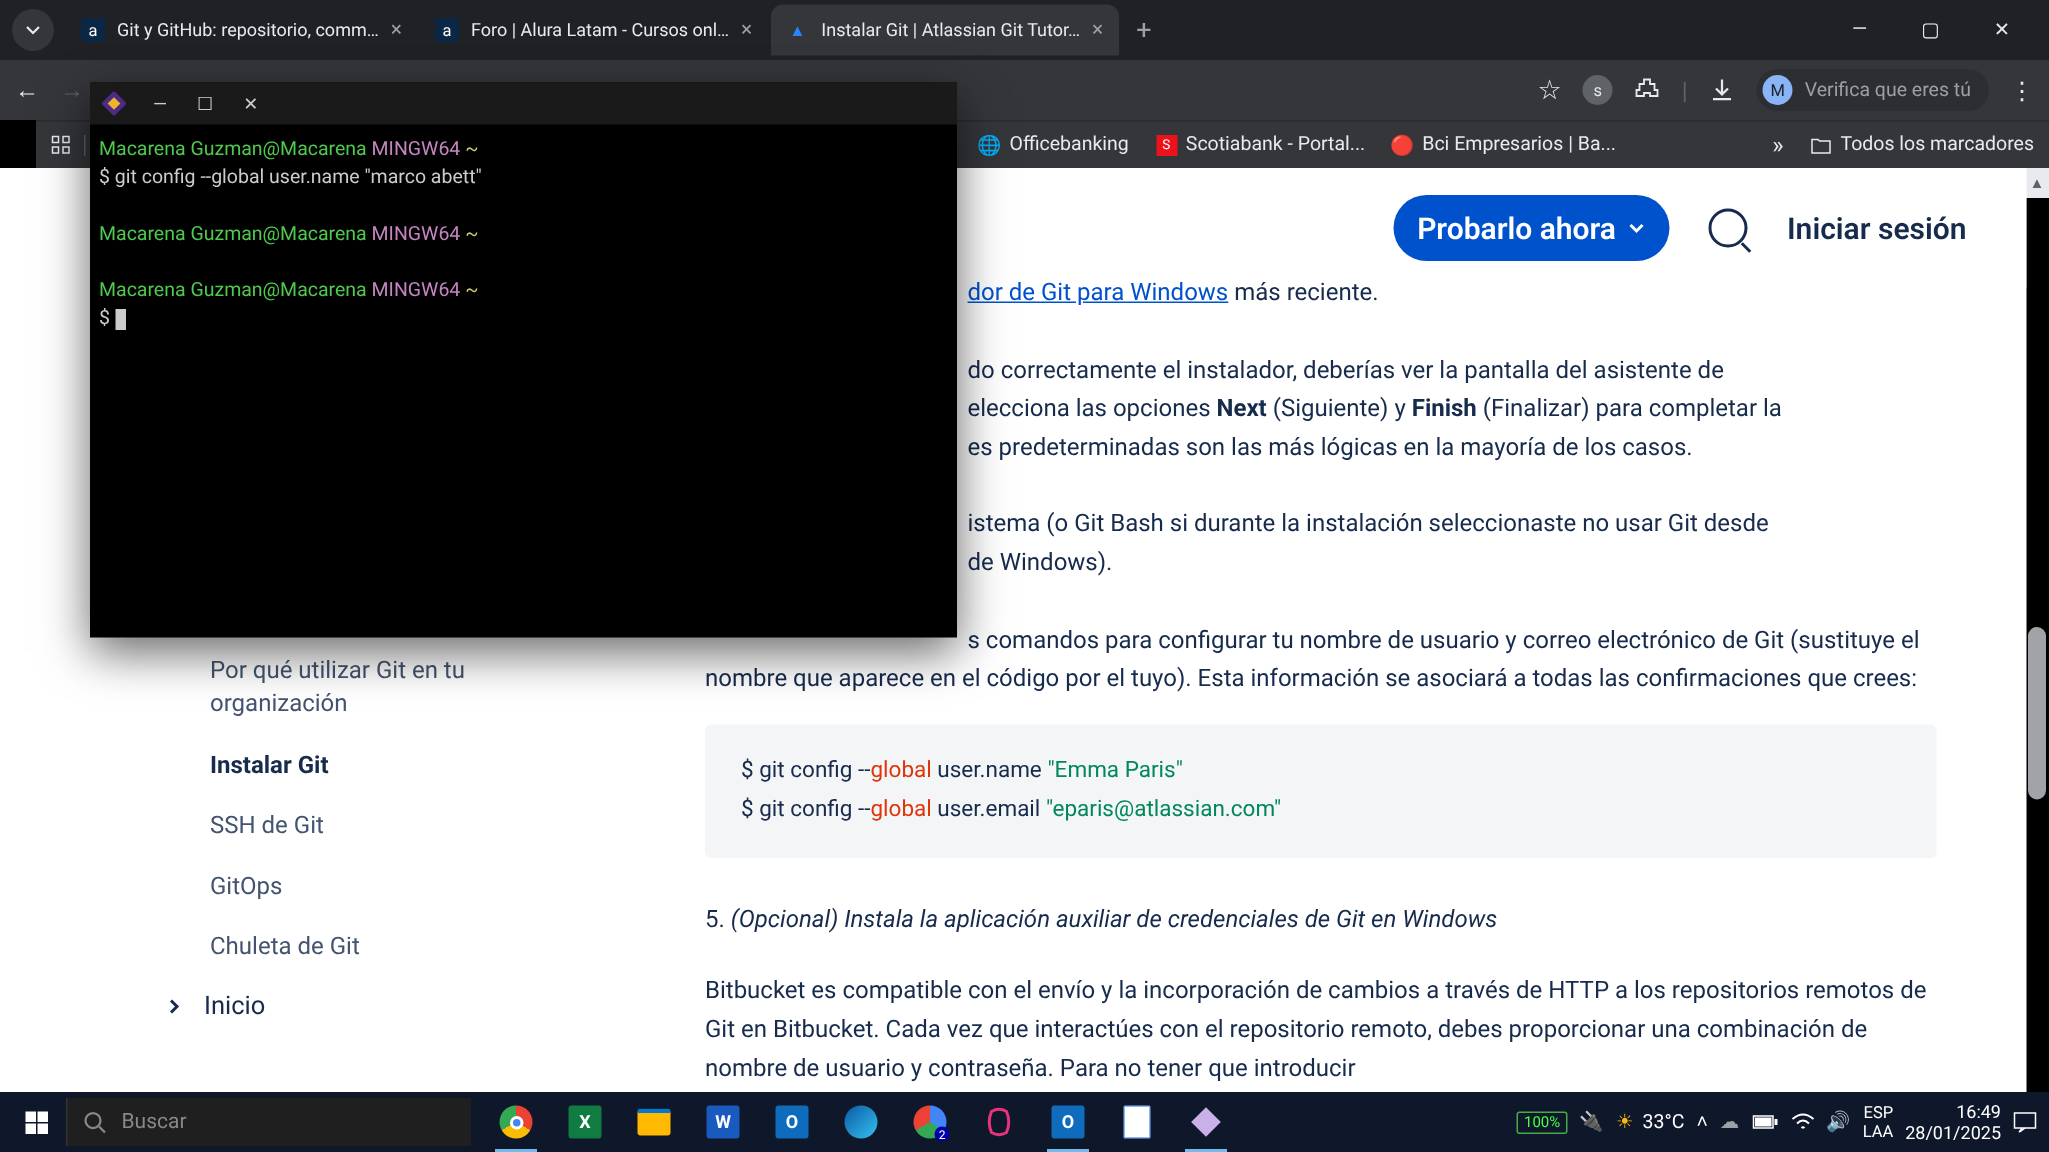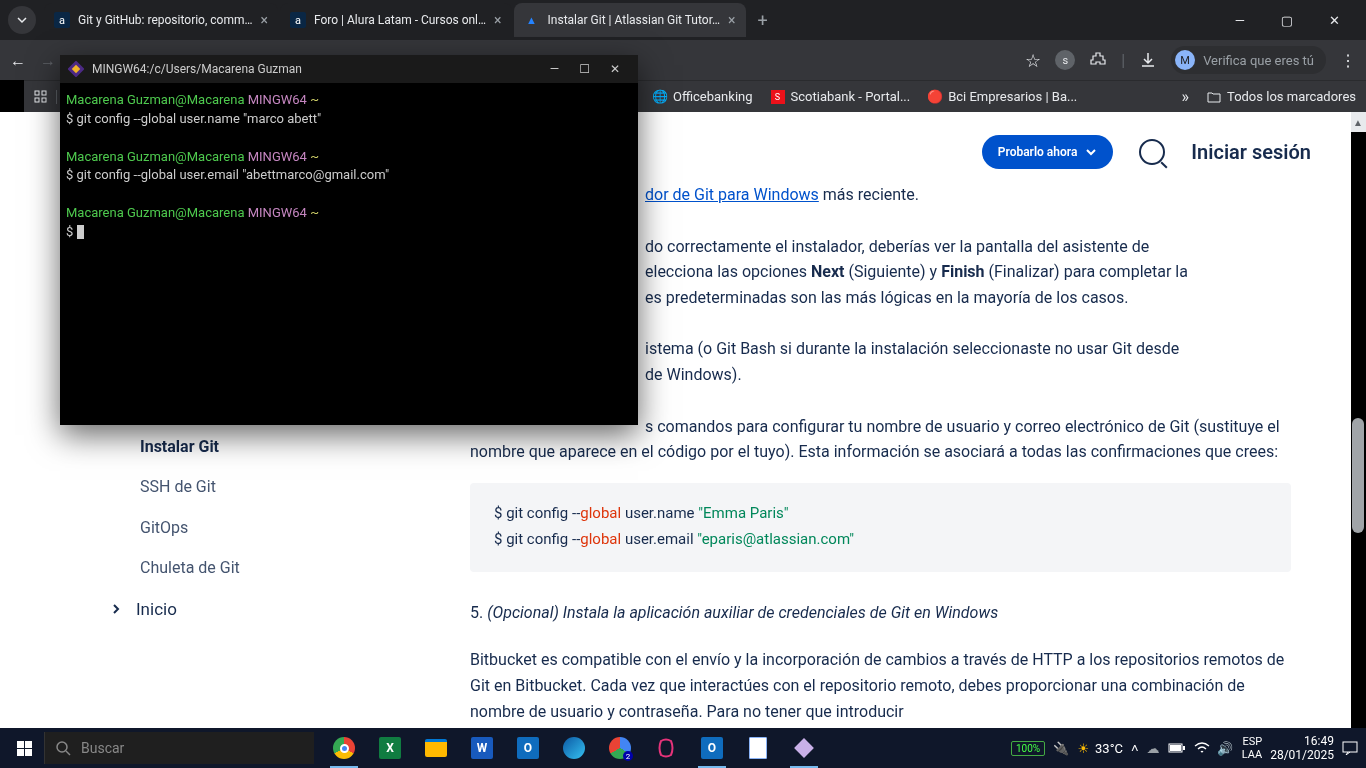--- a/index.html
+++ b/index.html
@@ -31,21 +31,21 @@
 .bookmark { display: flex; align-items: center; gap: 6px; color: #e8eaed; font-size: 13px; white-space: nowrap; }
 .bm-favicon { width: 14px; height: 14px; display: inline-flex; align-items: center; justify-content: center; }
 .bm-spacer { flex: 1; }
 
 
 .page { background: #fff; position: absolute; top: 112px; left: 0; right: 15px; bottom: 40px; overflow: hidden; }
 .scroll-arrow { position: absolute; top: 112px; right: 0px; width: 16px; height: 20px; background: #e8eaed; color: #5f6368; display: flex; align-items: center; justify-content: center; font-size: 10px; }
 .scroll-handle { position: absolute; right: 2px; top: 418px; width: 12px; height: 115px; background: #a0a4a8; border-radius: 6px; }
 
 .site-header { position: absolute; top: 0; right: 0; height: 80px; display: flex; align-items: center; gap: 26px; padding-right: 40px; background: #fff; z-index: 5; }
-.try-btn { background: #0052CC; color: #fff; padding: 10px 16px; border-radius: 22px; font-size: 12px; font-weight: 600; display: flex; align-items: center; gap: 8px; }
+.try-btn { background: #0052CC; color: #fff; padding: 10px 16px; border-radius: 22px; font-size: 20px; font-weight: 600; display: flex; align-items: center; gap: 8px; }
 .search-circle { width: 26px; height: 26px; border: 2px solid #172B4D; border-radius: 50%; position: relative; }
 .search-circle::after { content: ""; position: absolute; width: 8px; height: 2px; background: #172B4D; bottom: -3px; right: -5px; transform: rotate(45deg); }
 .login-link { color: #172B4D; font-size: 20px; font-weight: 600; }
 
 .content-wrap { position: absolute; top: 0; left: 0; right: 0; bottom: 0; display: flex; }
 .sidebar { width: 420px; padding-left: 140px; padding-top: 315px; }
 .sidebar-item { color: #44546F; font-size: 16px; padding: 9px 0; cursor: pointer; line-height: 1.4; }
 .sidebar-item.active { color: #172B4D; font-weight: 700; }
 .sidebar-header { display: flex; align-items: center; gap: 14px; color: #172B4D; font-size: 17px; padding: 10px 0; margin-left: -30px; }
 
@@ -192,20 +192,21 @@
       <svg width="12" height="12" viewBox="0 0 12 12">
           <path d="M2 4 L6 8 L10 4" stroke="#fff" stroke-width="2" fill="none"></path>
         </svg>
     </div>
     <div class="search-circle"></div>
     <div class="login-link">Iniciar sesión</div>
   </div>
 
   <div class="content-wrap">
     <div class="sidebar">
+      <div class="sidebar-item" style="max-width:200px;">Por qué utilizar Git en tu organización</div>
       <div class="sidebar-item active">Instalar Git</div>
       <div class="sidebar-item">SSH de Git</div>
       <div class="sidebar-item">GitOps</div>
       <div class="sidebar-item">Chuleta de Git</div>
       <div class="sidebar-header">
         <svg width="12" height="12" viewBox="0 0 12 12">
             <path d="M4 2 L8 6 L4 10" stroke="#172B4D" stroke-width="2" fill="none"></path>
           </svg>
         <span>Inicio</span>
       </div>
@@ -241,31 +242,29 @@
 </div>
 
 <div class="terminal-window">
   <div class="term-titlebar">
     <span class="term-icon">
       <svg width="16" height="16" viewBox="0 0 16 16">
           <rect x="2" y="2" width="12" height="12" transform="rotate(45 8 8)" fill="#4C2A85"></rect>
           <rect x="5" y="5" width="6" height="6" transform="rotate(45 8 8)" fill="#F0B429"></rect>
         </svg>
     </span>
-    <span class="term-title">MINGW64:/c/Users/Macarena Guzman</span>
     <span class="term-btn">—</span>
     <span class="term-btn">☐</span>
     <span class="term-btn">✕</span>
   </div>
   <div class="term-body">
     <div class="term-line"><span class="t-user">Macarena Guzman@Macarena</span> <span class="t-mingw">MINGW64</span> <span class="t-tilde">~</span></div>
     <div class="term-line t-white">$ git config --global user.name "marco abett"</div>
     <div class="term-line">&nbsp;</div>
     <div class="term-line"><span class="t-user">Macarena Guzman@Macarena</span> <span class="t-mingw">MINGW64</span> <span class="t-tilde">~</span></div>
-    <div class="term-line t-white">$ git config --global user.email "abettmarco@gmail.com"</div>
     <div class="term-line">&nbsp;</div>
     <div class="term-line"><span class="t-user">Macarena Guzman@Macarena</span> <span class="t-mingw">MINGW64</span> <span class="t-tilde">~</span></div>
     <div class="term-line"><span class="t-white">$ </span><span class="t-cursor"></span></div>
   </div>
 </div>
 
 <div class="taskbar">
   <div class="start-btn">
     <div class="win-logo">
         <div></div>

